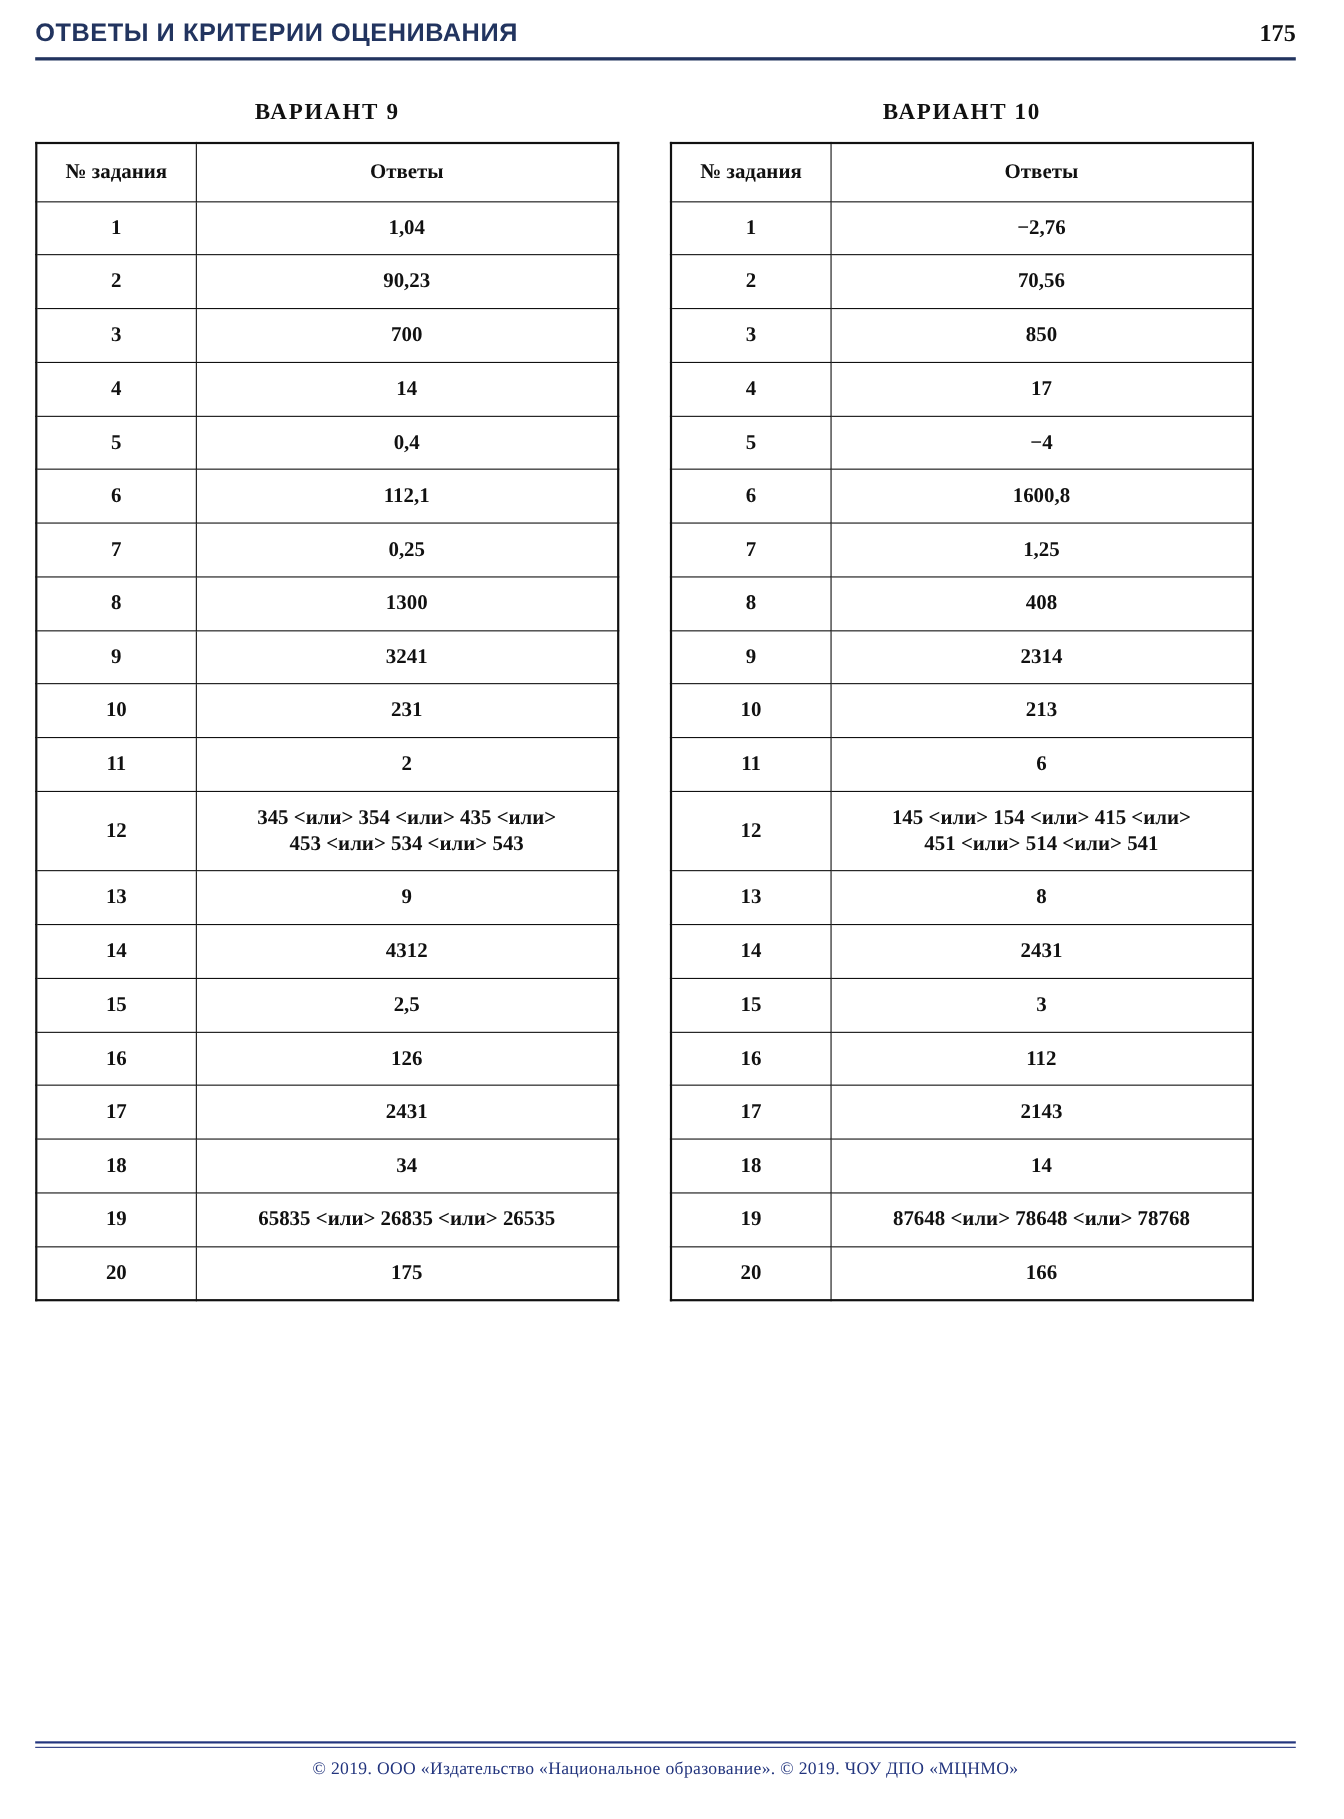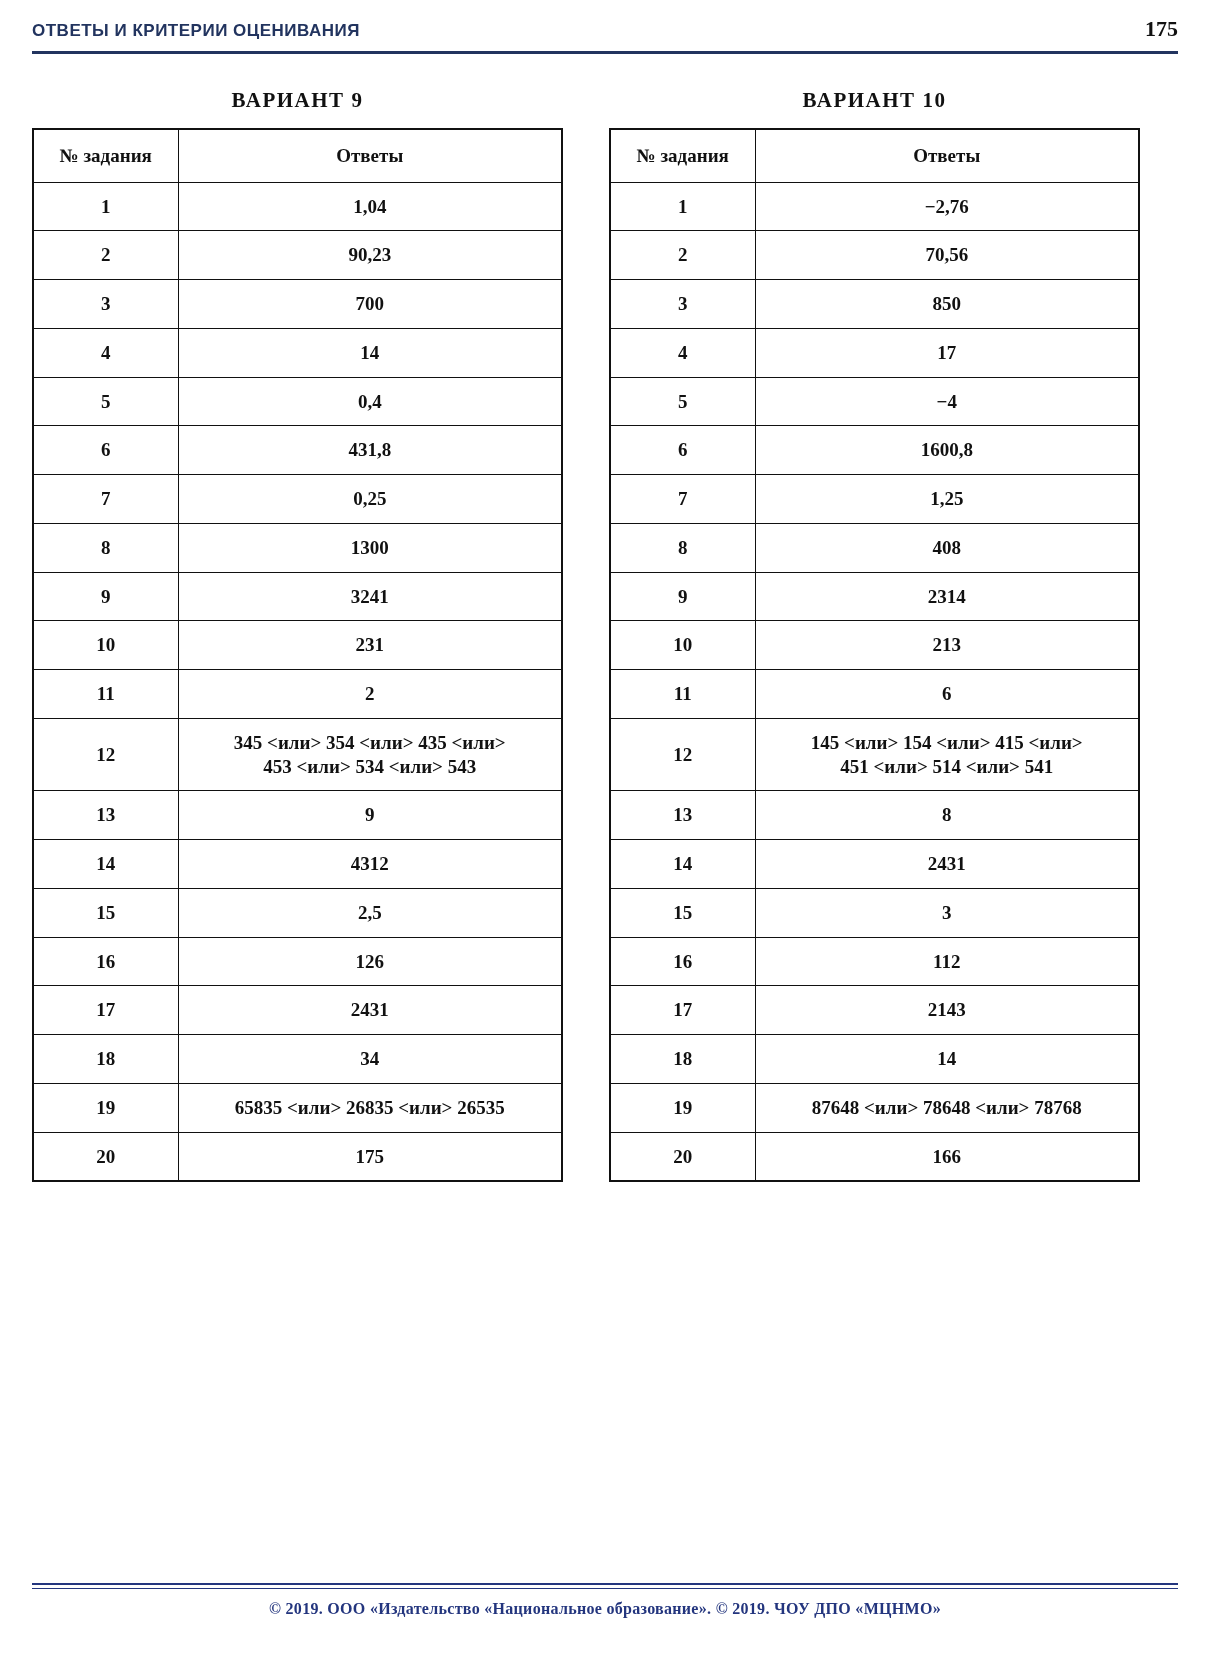--- a/index.html
+++ b/index.html
@@ -20,21 +20,21 @@
 
   
   .page-header {
     display: flex;
     justify-content: space-between;
     align-items: baseline;
   }
   .header-title {
     font-family: "Liberation Sans", sans-serif;
     font-weight: bold;
-    font-size: 17px;
+    font-size: 23px;
     letter-spacing: 0.5px;
     color: #22345f;
   }
   .page-number {
     font-family: "Liberation Serif", serif;
     font-weight: bold;
     font-size: 22px;
     color: #111111;
   }
   .header-rule {
@@ -88,21 +88,21 @@
     left: 32px;
     right: 44px;
     bottom: 36px;
   }
   .footer-rule { height: 2.5px; background: #23357e; }
   .footer-rule-thin { height: 1px; background: #23357e; margin-top: 3px; }
   .footer-line1 {
     margin-top: 11px;
     text-align: center;
     color: #23357e;
-    font-weight: bold;
+    font-weight: normal;
     font-size: 16px;
     letter-spacing: 0.3px;
   }
   .footer-line2 {
     margin-top: 5px;
     text-align: center;
     color: #23357e;
     font-weight: bold;
     font-size: 15.5px;
     letter-spacing: 0.2px;
@@ -146,21 +146,21 @@
             <tr>
               <td class="cell-num">4</td>
               <td class="cell-ans">14</td>
             </tr>
             <tr>
               <td class="cell-num">5</td>
               <td class="cell-ans">0,4</td>
             </tr>
             <tr>
               <td class="cell-num">6</td>
-              <td class="cell-ans">431,8</td>
+              <td class="cell-ans">112,1</td>
             </tr>
             <tr>
               <td class="cell-num">7</td>
               <td class="cell-ans">0,25</td>
             </tr>
             <tr>
               <td class="cell-num">8</td>
               <td class="cell-ans">1300</td>
             </tr>
             <tr>

